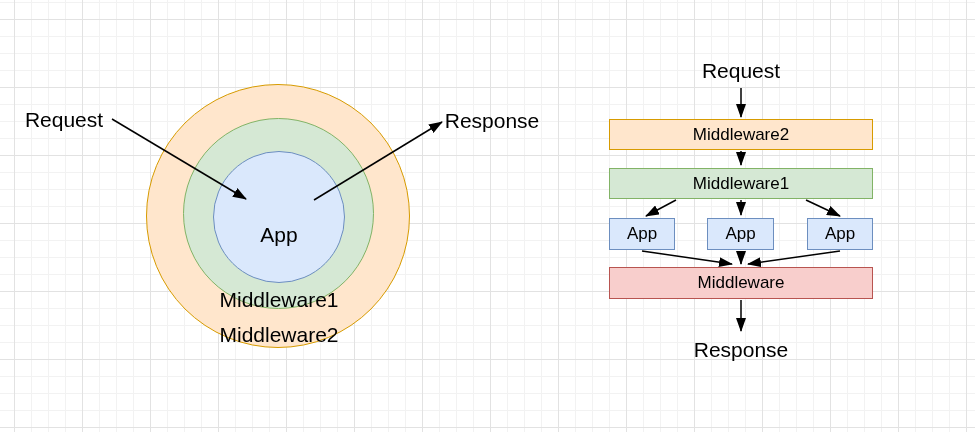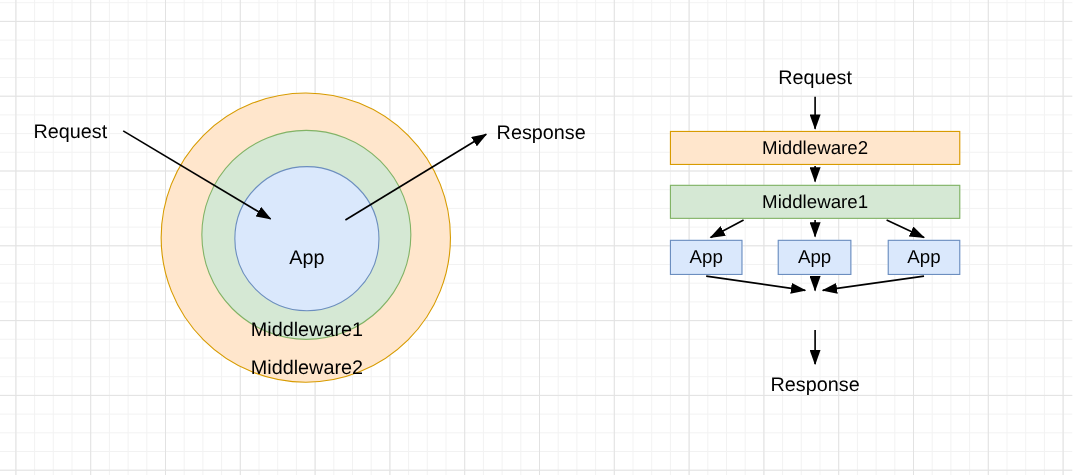--- a/index.html
+++ b/index.html
@@ -25,21 +25,21 @@
     box-sizing: border-box;
     border: 1.5px solid;
   }
   .ring-orange { left: 146px; top: 84px;  width: 264px; height: 264px; background: #ffe6cc; border-color: #d79b00; }
   .ring-green  { left: 183px; top: 118px; width: 191px; height: 191px; background: #d5e8d4; border-color: #82b366; }
   .ring-blue   { left: 213px; top: 151px; width: 132px; height: 132px; background: #dae8fc; border-color: #6c8ebf; }
   .floating-label {
     position: absolute;
     transform: translate(-50%, -50%);
     white-space: nowrap;
-    font-size: 18px;
+    font-size: 21px;
     line-height: 1.2;
   }
   .box {
     position: absolute;
     box-sizing: border-box;
     border: 1.5px solid;
     display: flex;
     align-items: center;
     justify-content: center;
     font-size: 17px;
@@ -87,20 +87,23 @@
   </div>
   <div class="box box-blue app1-box">
     <span>App</span>
   </div>
   <div class="box box-blue app2-box">
     <span>App</span>
   </div>
   <div class="box box-blue app3-box">
     <span>App</span>
   </div>
+  <div class="box box-red mw-box">
+    <span>Middleware</span>
+  </div>
 
   <div class="floating-label" style="left:741px; top:71px;">Request</div>
   <div class="floating-label" style="left:741px; top:350px;">Response</div>
 
   <svg class="overlay" viewBox="0 0 975 432" xmlns="http://www.w3.org/2000/svg">
     <defs>
       <marker id="ah" markerUnits="userSpaceOnUse" markerWidth="14" markerHeight="10" refX="13" refY="5" orient="auto">
         <path d="M0,0 L14,5 L0,10 Z" fill="#000000"></path>
       </marker>
     </defs>

